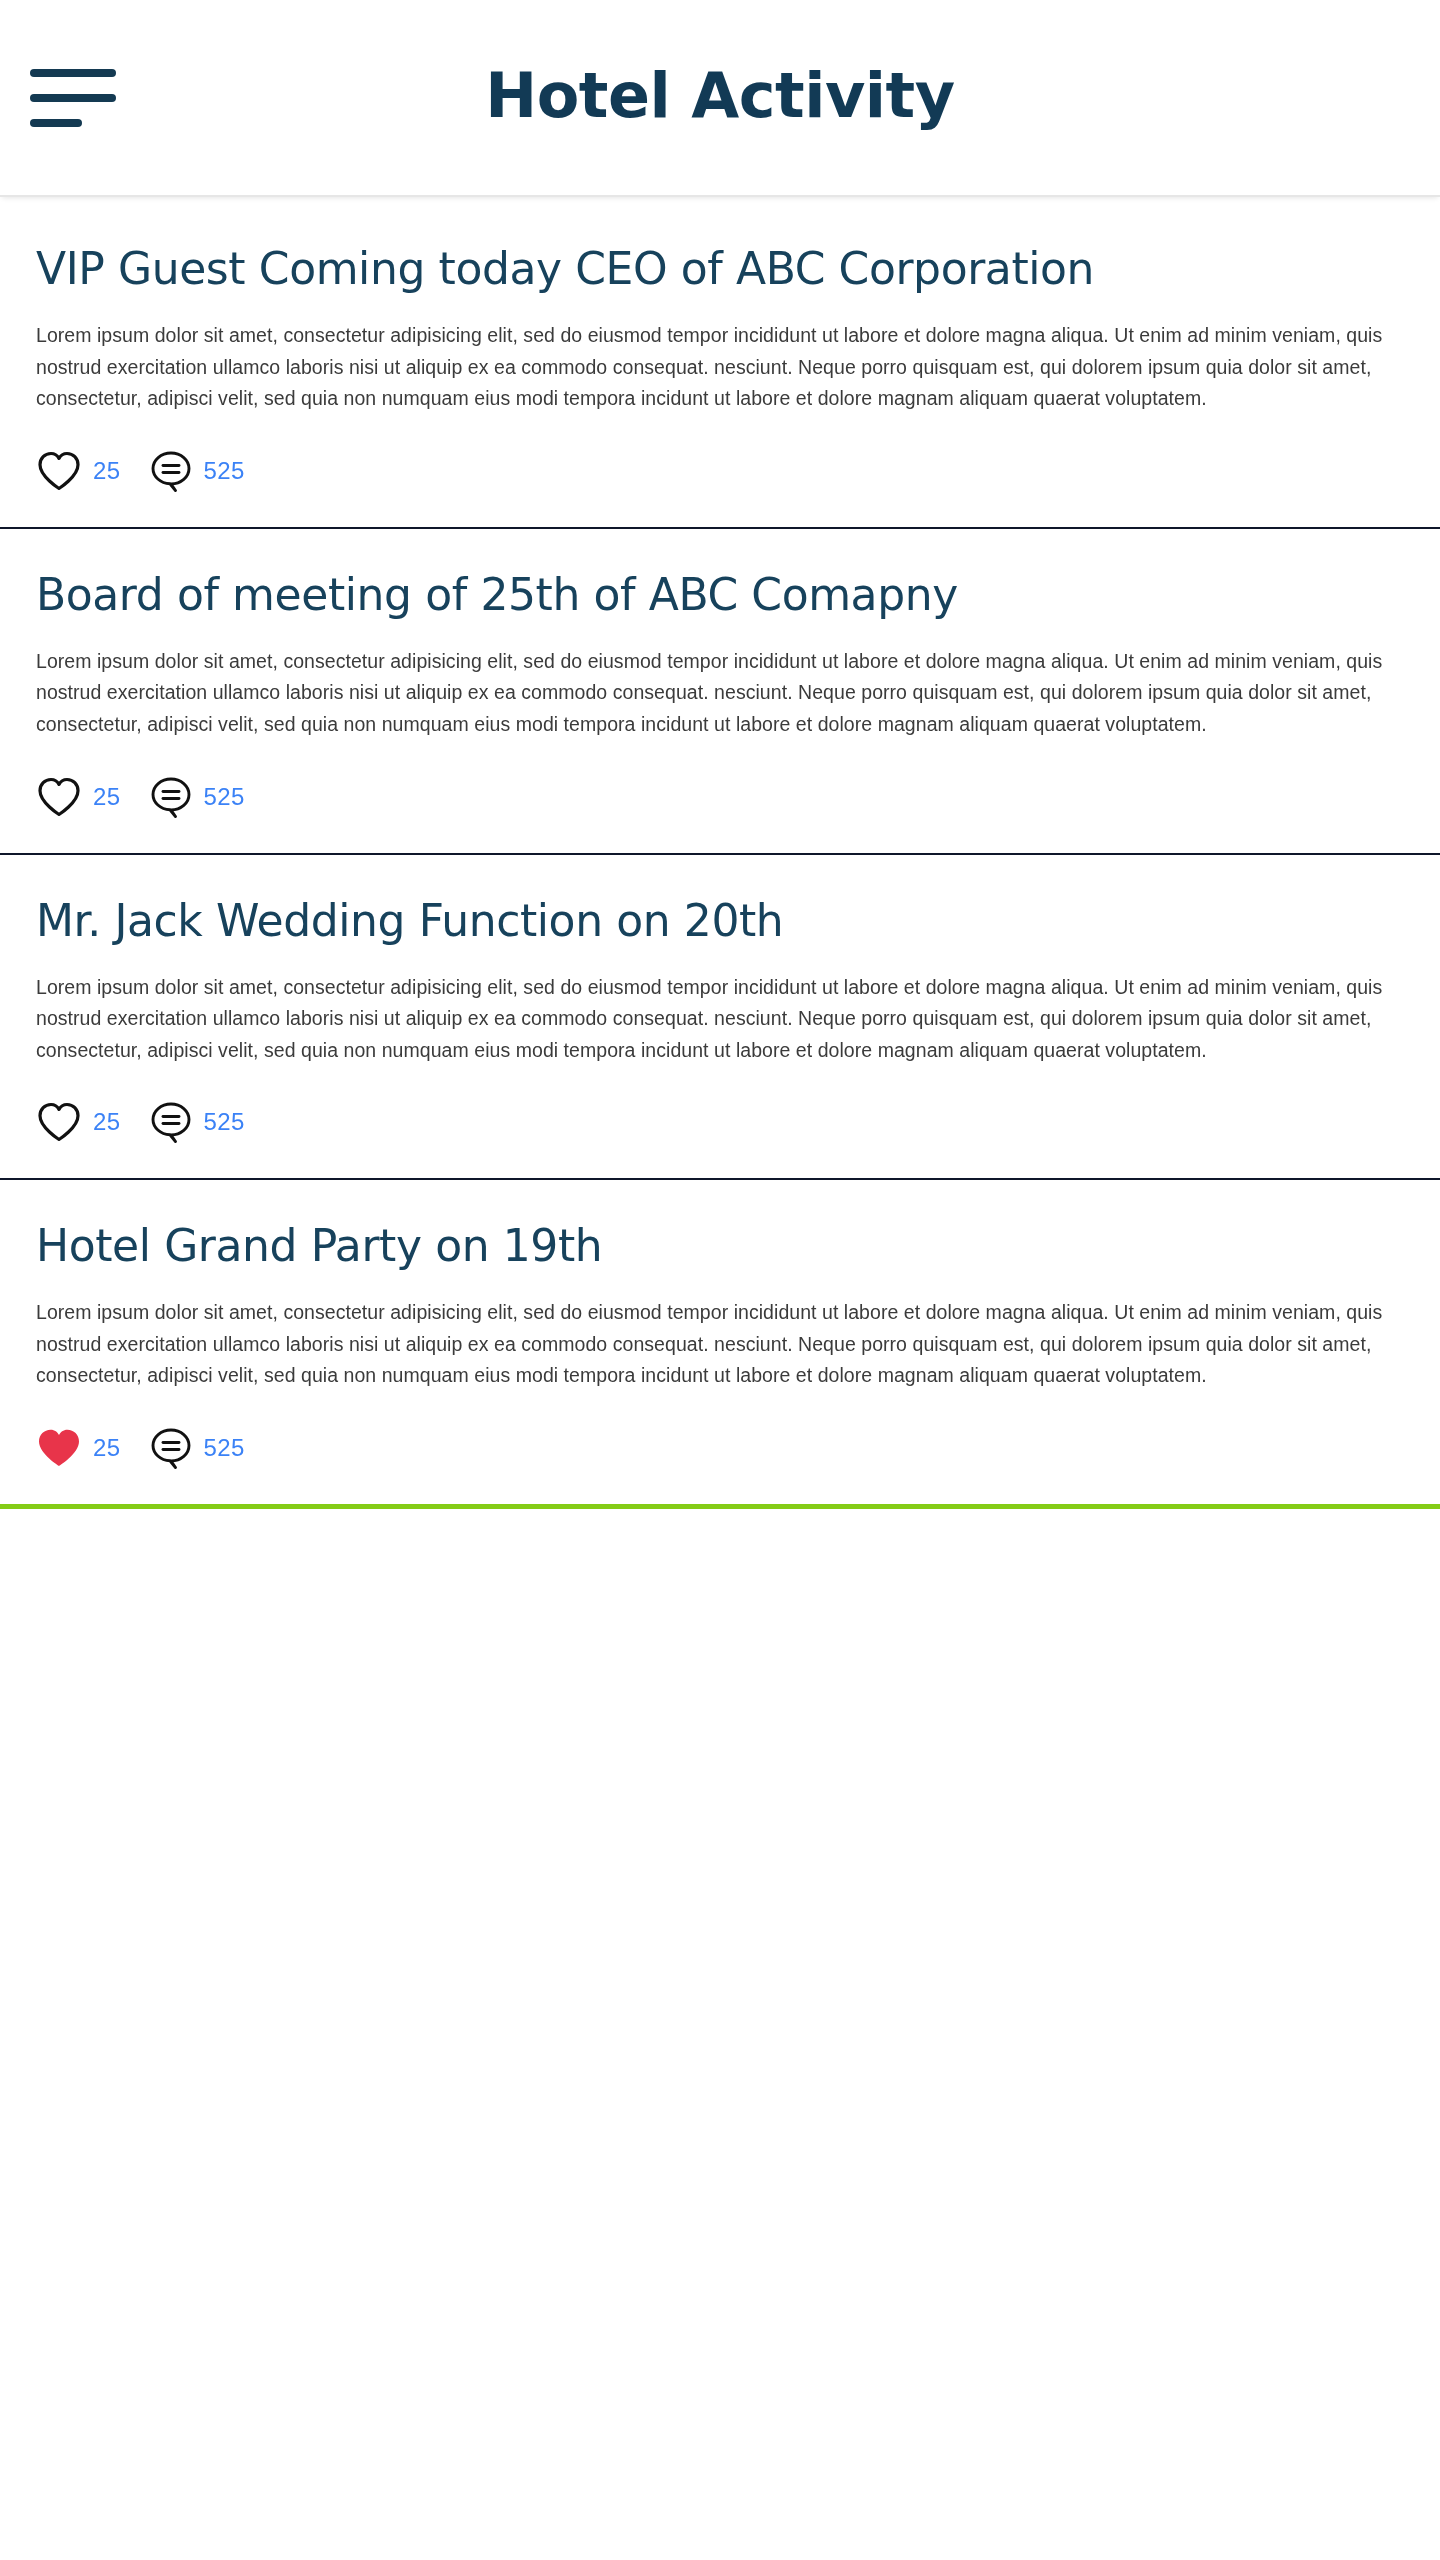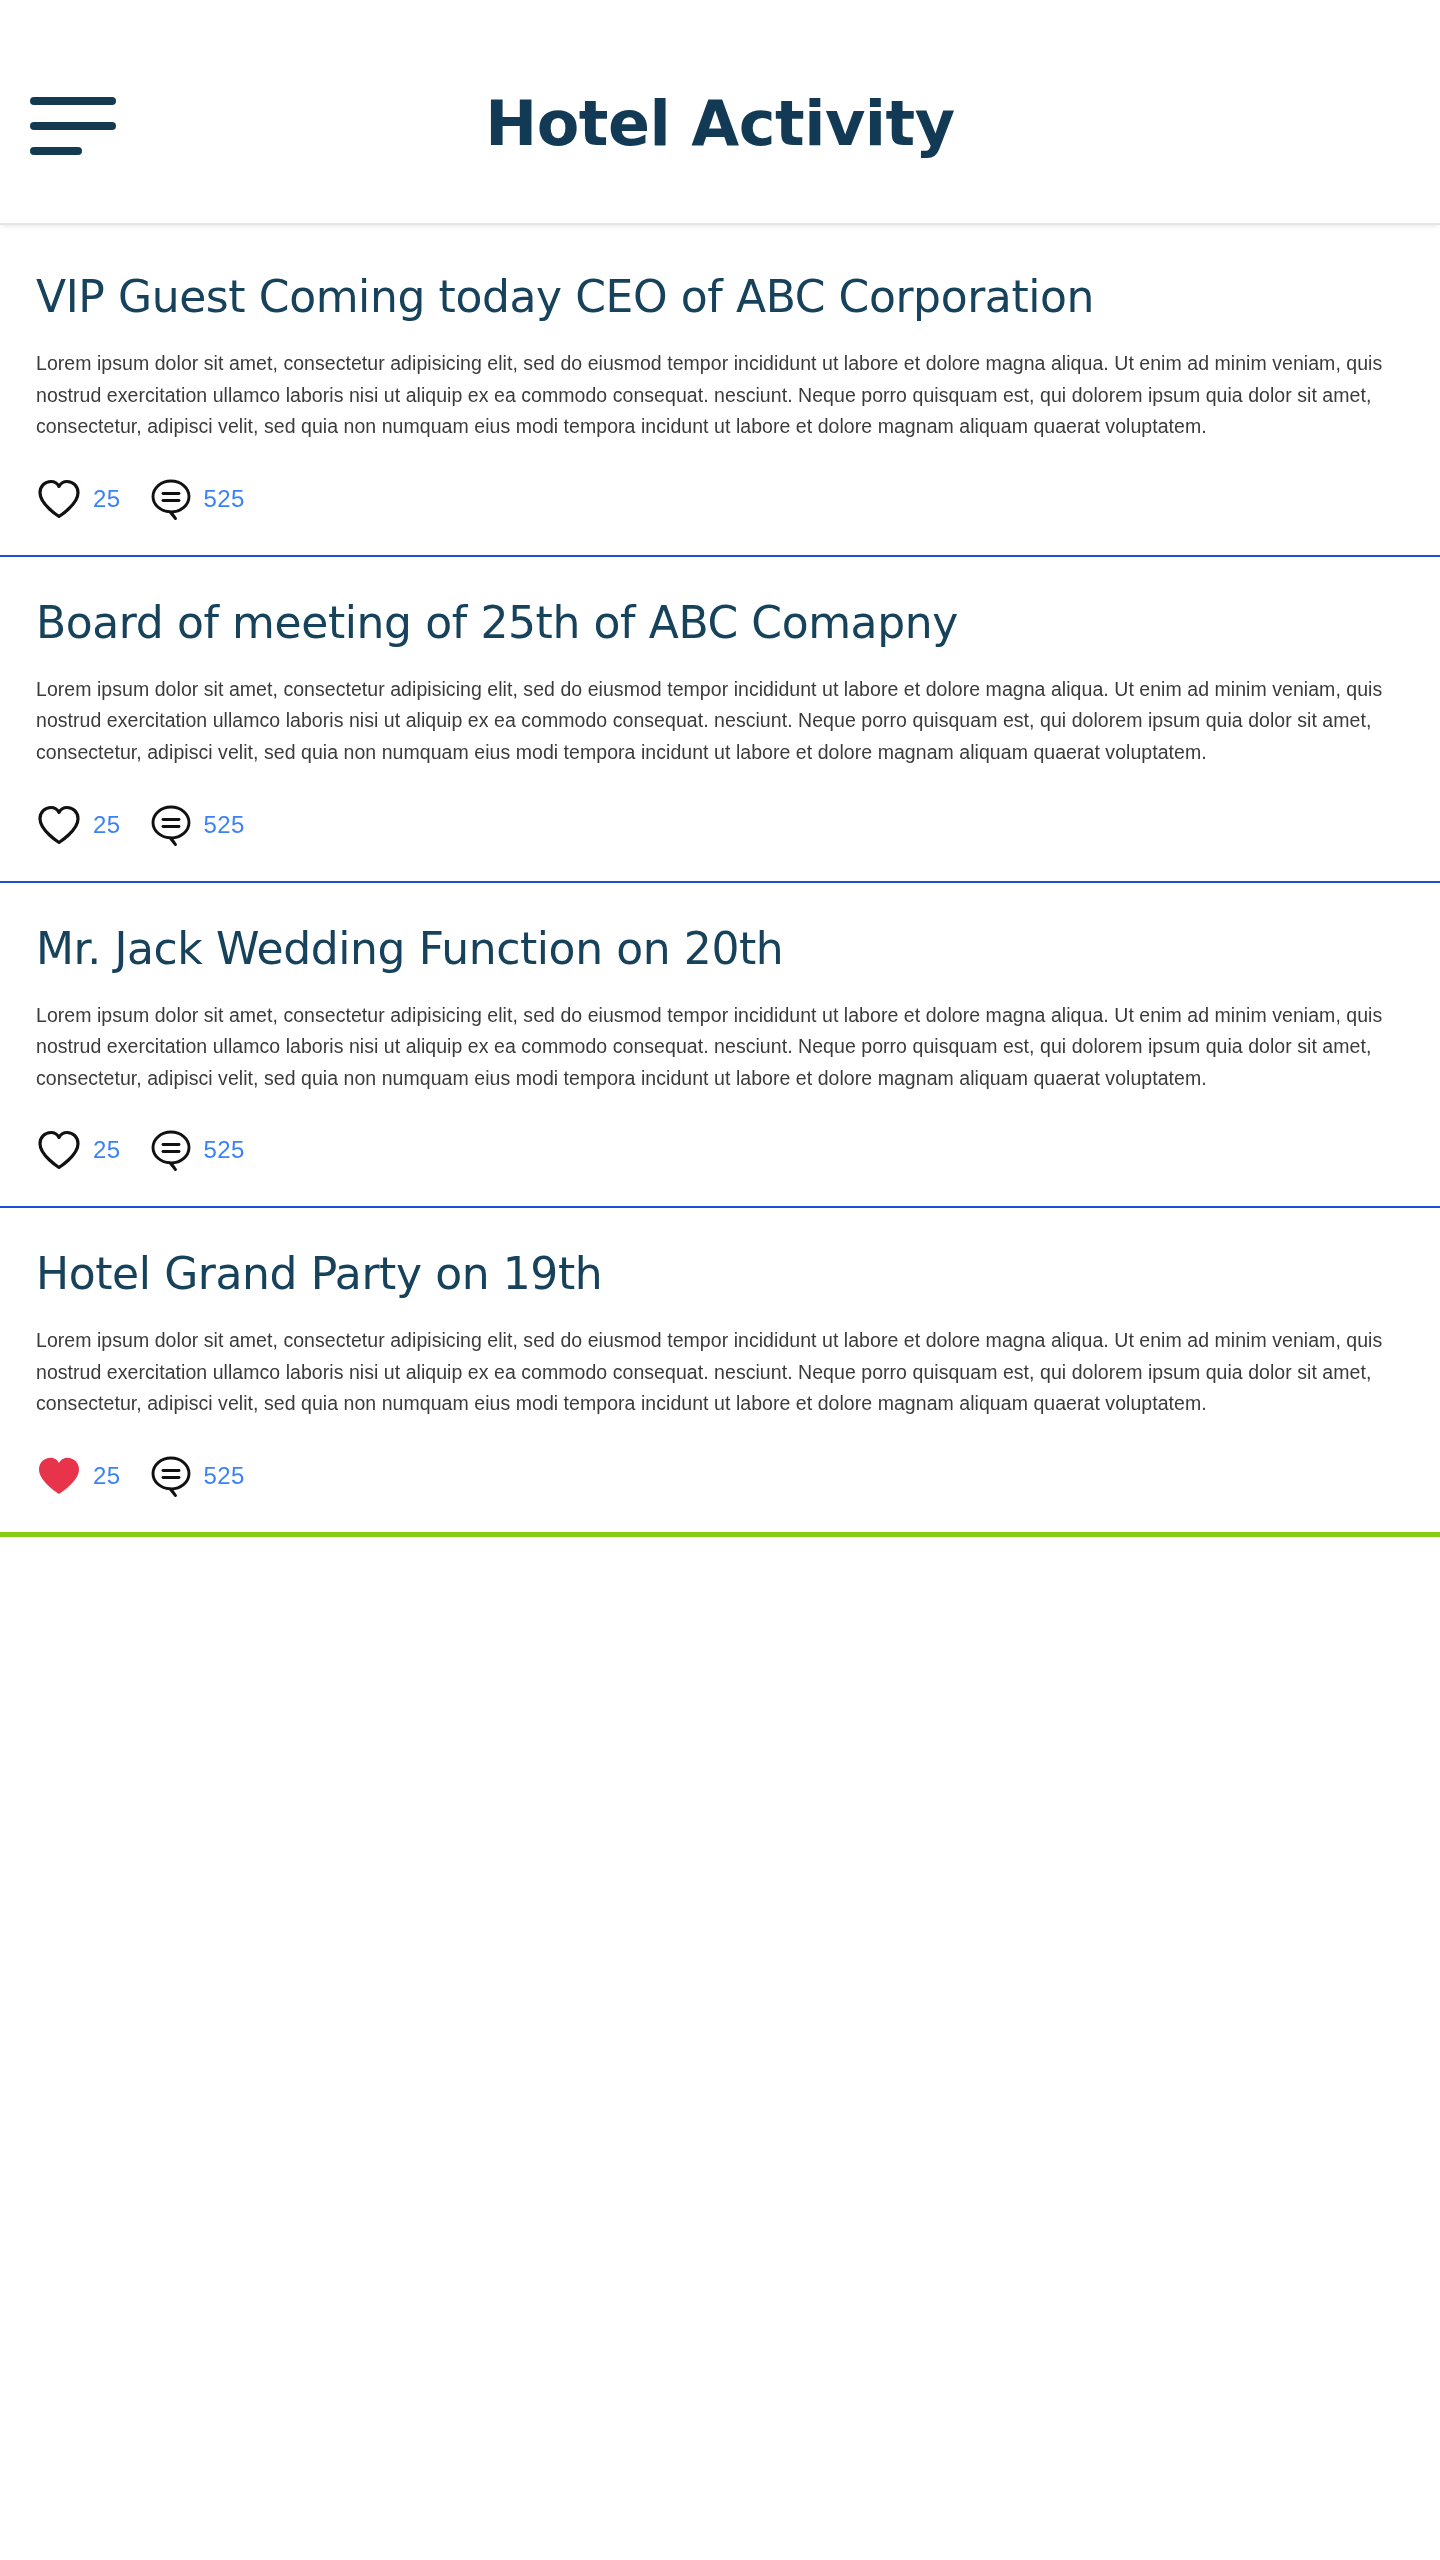--- a/index.html
+++ b/index.html
@@ -20,21 +20,20 @@
   .app-header {
     position: relative;
     width: 1440px;
     height: 197px;
     background: #ffffff;
     border-bottom: 2px solid #e6e6e6;
     box-shadow: 0 3px 5px -2px rgba(0,0,0,0.10);
     display: flex;
     align-items: center;
     z-index: 5;
-    margin-top: 28px;
   }
 
   .menu-button {
     position: absolute;
     left: 30px;
     top: 50%;
     transform: translateY(-50%);
     width: 86px;
     height: 72px;
     display: flex;
@@ -71,21 +70,21 @@
   .feed {
     width: 1440px;
     background: #ffffff;
   }
 
   .activity-card {
     position: relative;
     width: 1440px;
     background: #ffffff;
     padding: 40px 36px 34px 36px;
-    border-bottom: 2px solid #1d4ed8;
+    border-bottom: 2px solid #0f172a;
   }
   .activity-card.first {
     border-top: none;
     padding-top: 46px;
   }
   .activity-card.last {
     border-bottom: 5px solid #84cc16;
   }
 
   .card-title {

